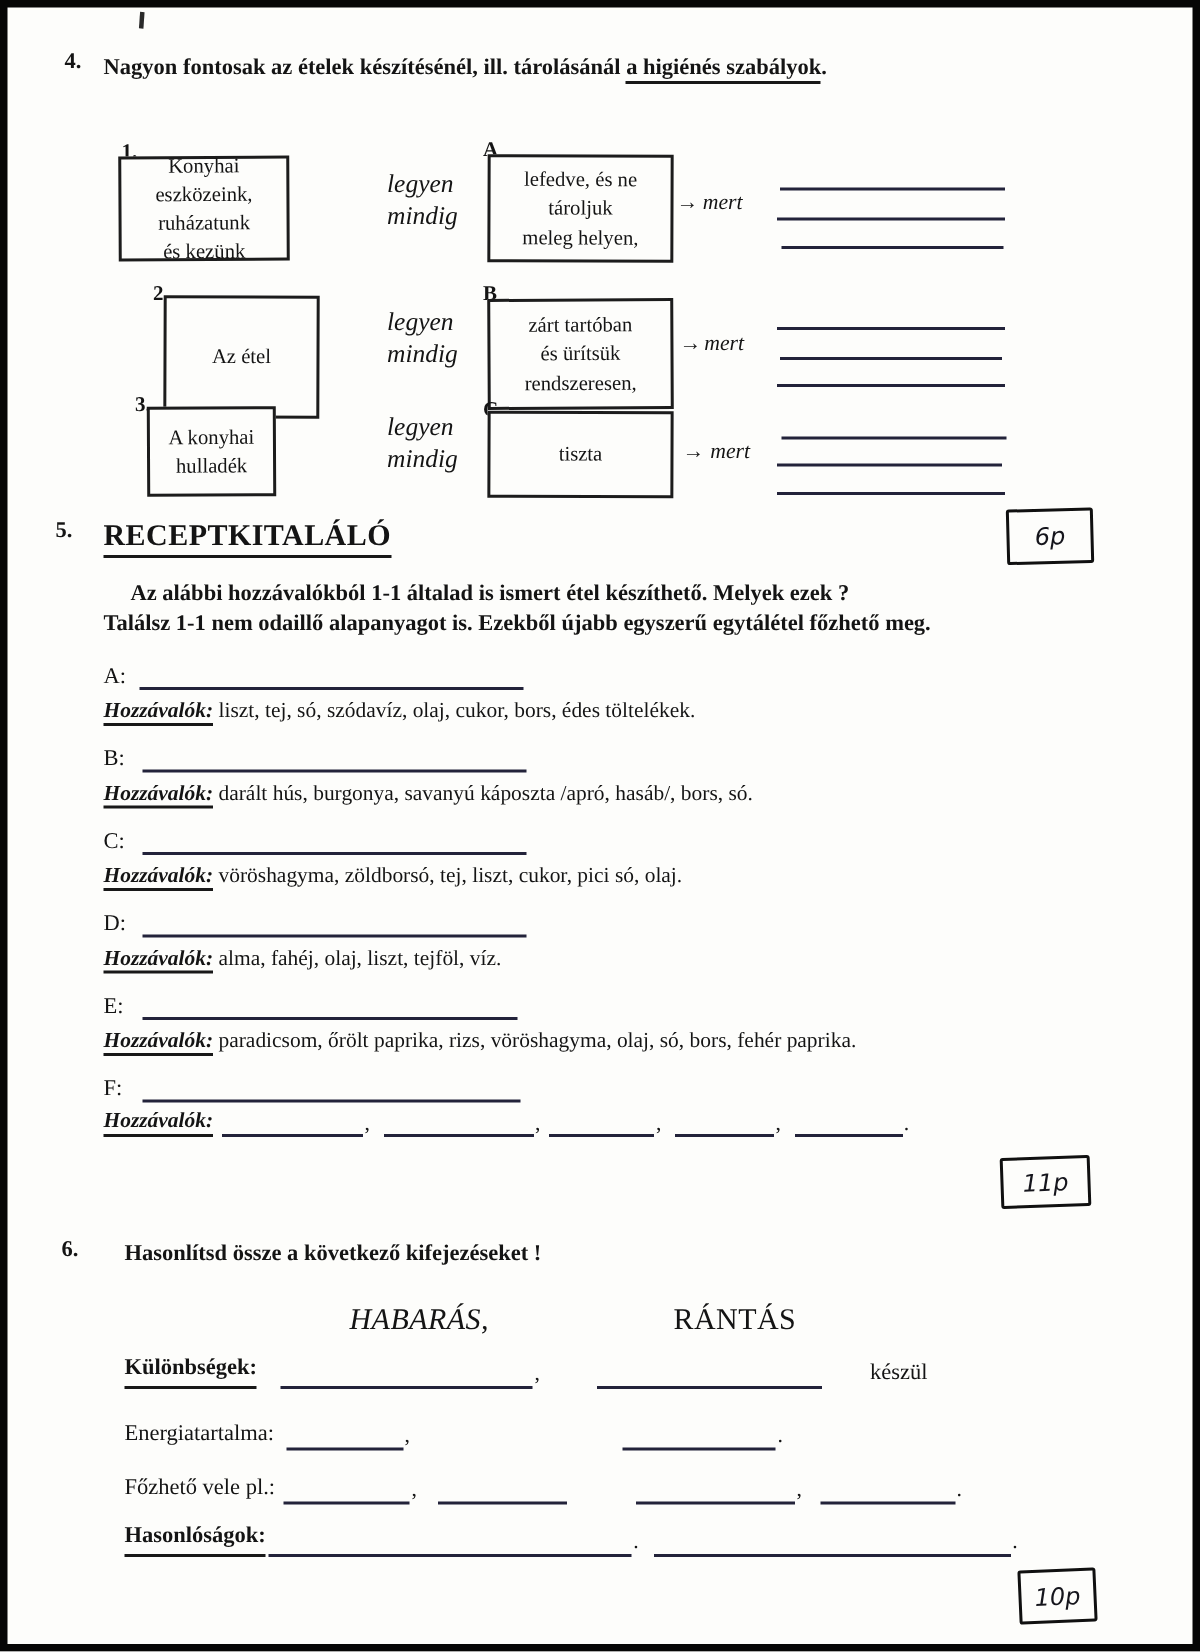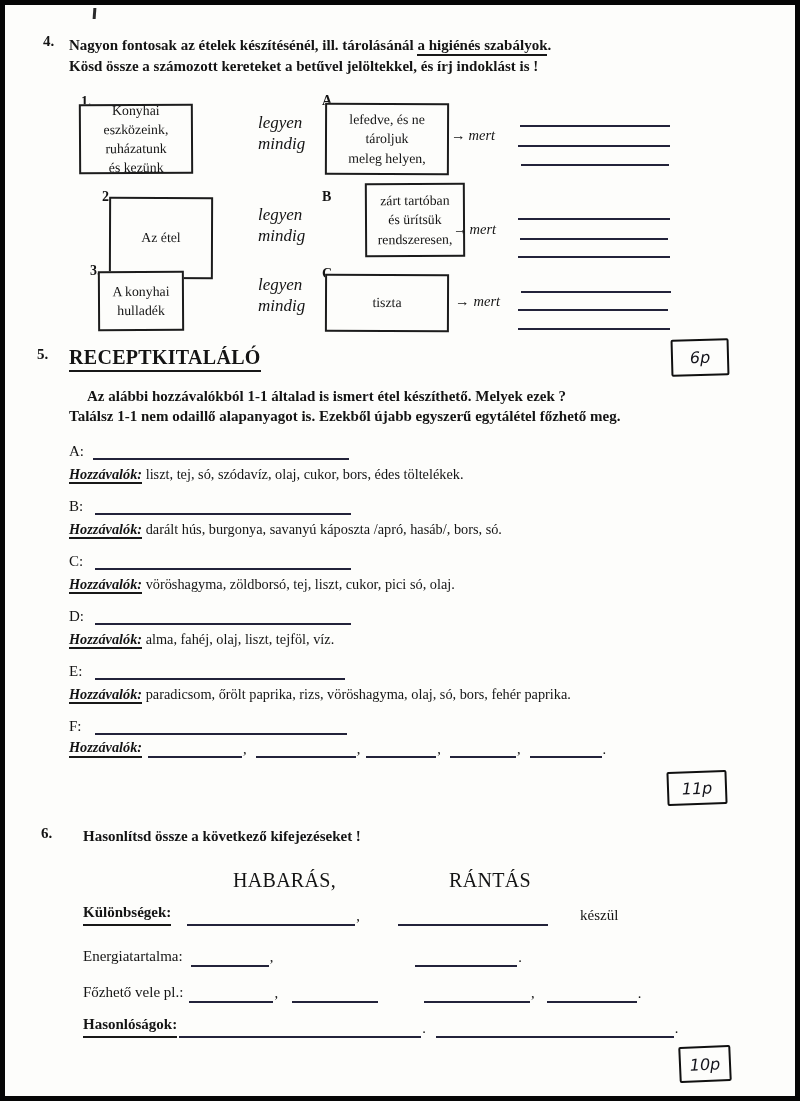--- a/index.html
+++ b/index.html
@@ -43,21 +43,20 @@
 <body>
 
 <div class="page">
 
   <div class="tick" style="left:88px; top:3px;"></div>
 
   <div class="abs qnum" style="left:38px; top:28px;">4.</div>
   <div class="abs b t15" style="left:64px; top:31px; width:700px;">
     <span>Nagyon fontosak az ételek készítésénél, ill. tárolásánál </span><span class="u2">a higiénés szabályok</span><span>.</span>
   </div>
-  <div class="abs b t15" style="left:64px; top:52px; width:700px;">Kösd össze a számozott kereteket a betűvel jelöltekkel, és írj indoklást is !</div>
 
   <div class="abs boxlbl" style="left:76px; top:89px;">1.</div>
   <div class="mbox" style="left:74px; top:99px; width:114px; height:70px; transform:rotate(-0.3deg);">
     <div class="box-text">Konyhai eszközeink,
 ruházatunk
 és kezünk</div>
   </div>
   <div class="abs conn" style="left:253px; top:107px;">legyen
 mindig</div>
   <div class="abs boxlbl" style="left:317px; top:88px;">A</div>
@@ -73,21 +72,21 @@
   <div class="hline" style="left:513px; top:140px; width:152px;"></div>
   <div class="hline" style="left:516px; top:159px; width:148px;"></div>
 
   <div class="abs boxlbl" style="left:97px; top:184px;">2.</div>
   <div class="mbox" style="left:104px; top:192px; width:104px; height:82px; transform:rotate(0.2deg);">
     <div class="box-text">Az étel</div>
   </div>
   <div class="abs conn" style="left:253px; top:199px;">legyen
 mindig</div>
   <div class="abs boxlbl" style="left:317px; top:184px;">B</div>
-  <div class="mbox" style="left:320px; top:178px; width:100px; height:74px; transform:rotate(-0.3deg);margin-left:40px;">
+  <div class="mbox" style="left:320px; top:194px; width:124px; height:74px; transform:rotate(-0.3deg);">
     <div class="box-text">zárt tartóban
 és ürítsük
 rendszeresen,</div>
   </div>
   <div class="mertwrap" style="left:448px; top:216px;">
     <span>→</span><span class="i" style="margin-left:2px;">mert</span>
   </div>
   <div class="hline" style="left:513px; top:213px; width:152px;"></div>
   <div class="hline" style="left:515px; top:233px; width:148px;"></div>
   <div class="hline" style="left:513px; top:251px; width:152px;"></div>
@@ -166,21 +165,21 @@
       <span class="sep">,</span>
     <span class="bl" style="width:72px; margin-left:9px;"></span>
       <span class="sep">.</span>
   </div>
 
   <div class="badge" style="left:662px; top:766px; width:56px; height:30px; transform:rotate(-2deg);">11p</div>
 
   <div class="abs qnum" style="left:36px; top:820px;">6.</div>
   <div class="abs b t15" style="left:78px; top:822px; width:600px;">Hasonlítsd össze a következő kifejezéseket !</div>
 
-  <div class="abs caps" style="left:228px; top:864px;">HABARÁS,</div>
+  <div class="abs caps" style="left:228px; top:864px;font-style:italic;">HABARÁS,</div>
   <div class="abs caps" style="left:444px; top:864px;">RÁNTÁS</div>
 
   <div class="frow t15" style="left:78px; top:898px;">
     <span class="b u2">Különbségek:</span>
     <span class="bl" style="width:168px; margin-left:16px;"></span>
       <span class="sep">,</span>
     <span class="bl" style="width:150px; margin-left:38px;"></span>
     <span style="margin-left:32px;">készül</span>
   </div>
 

